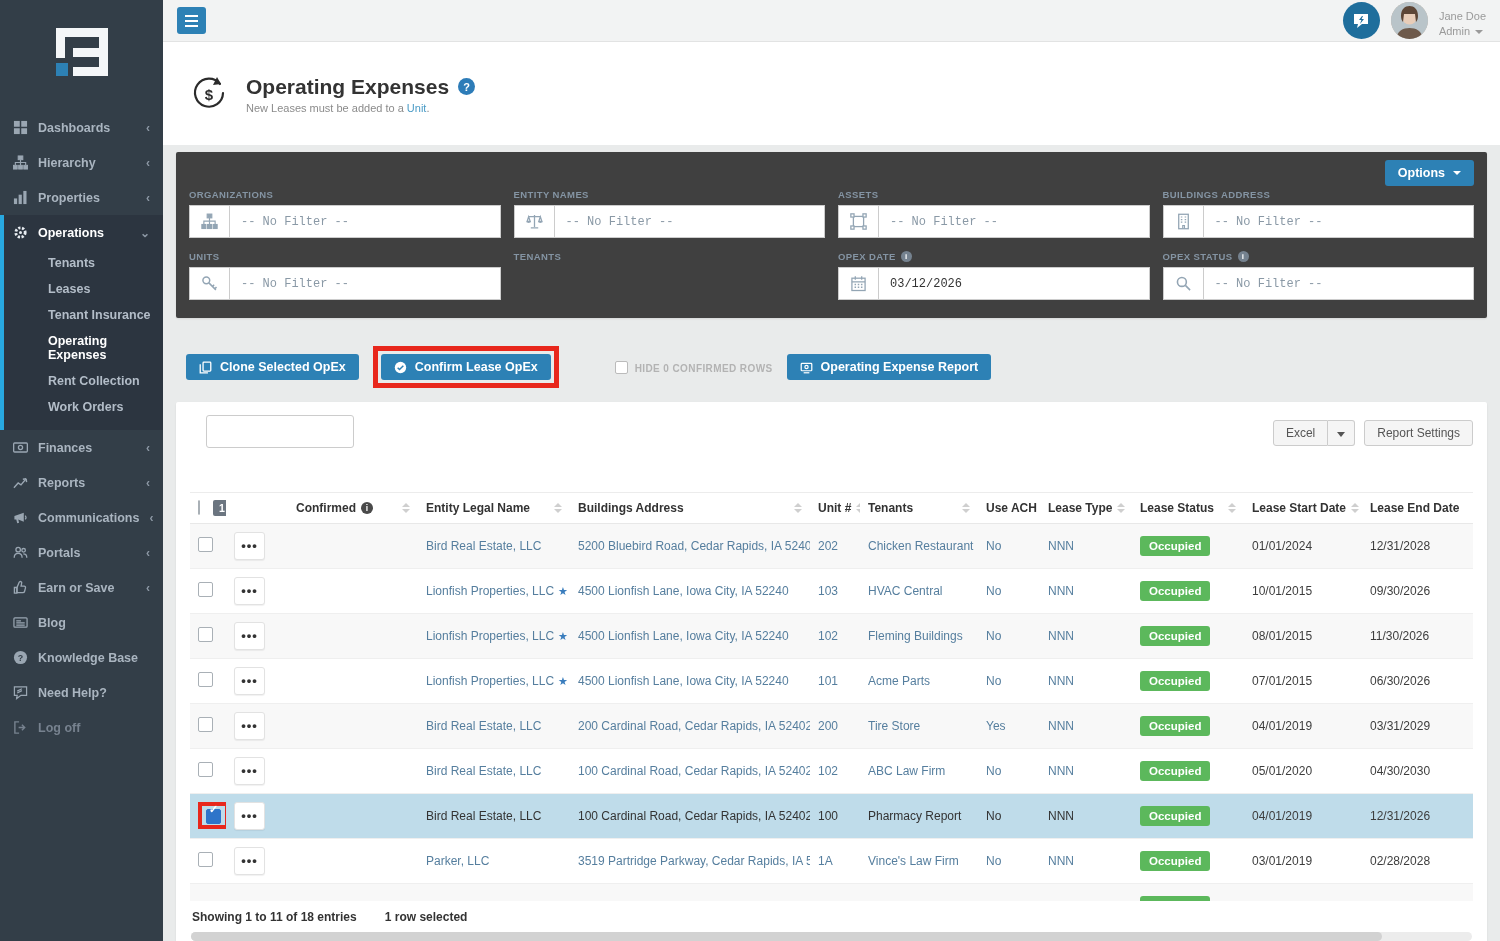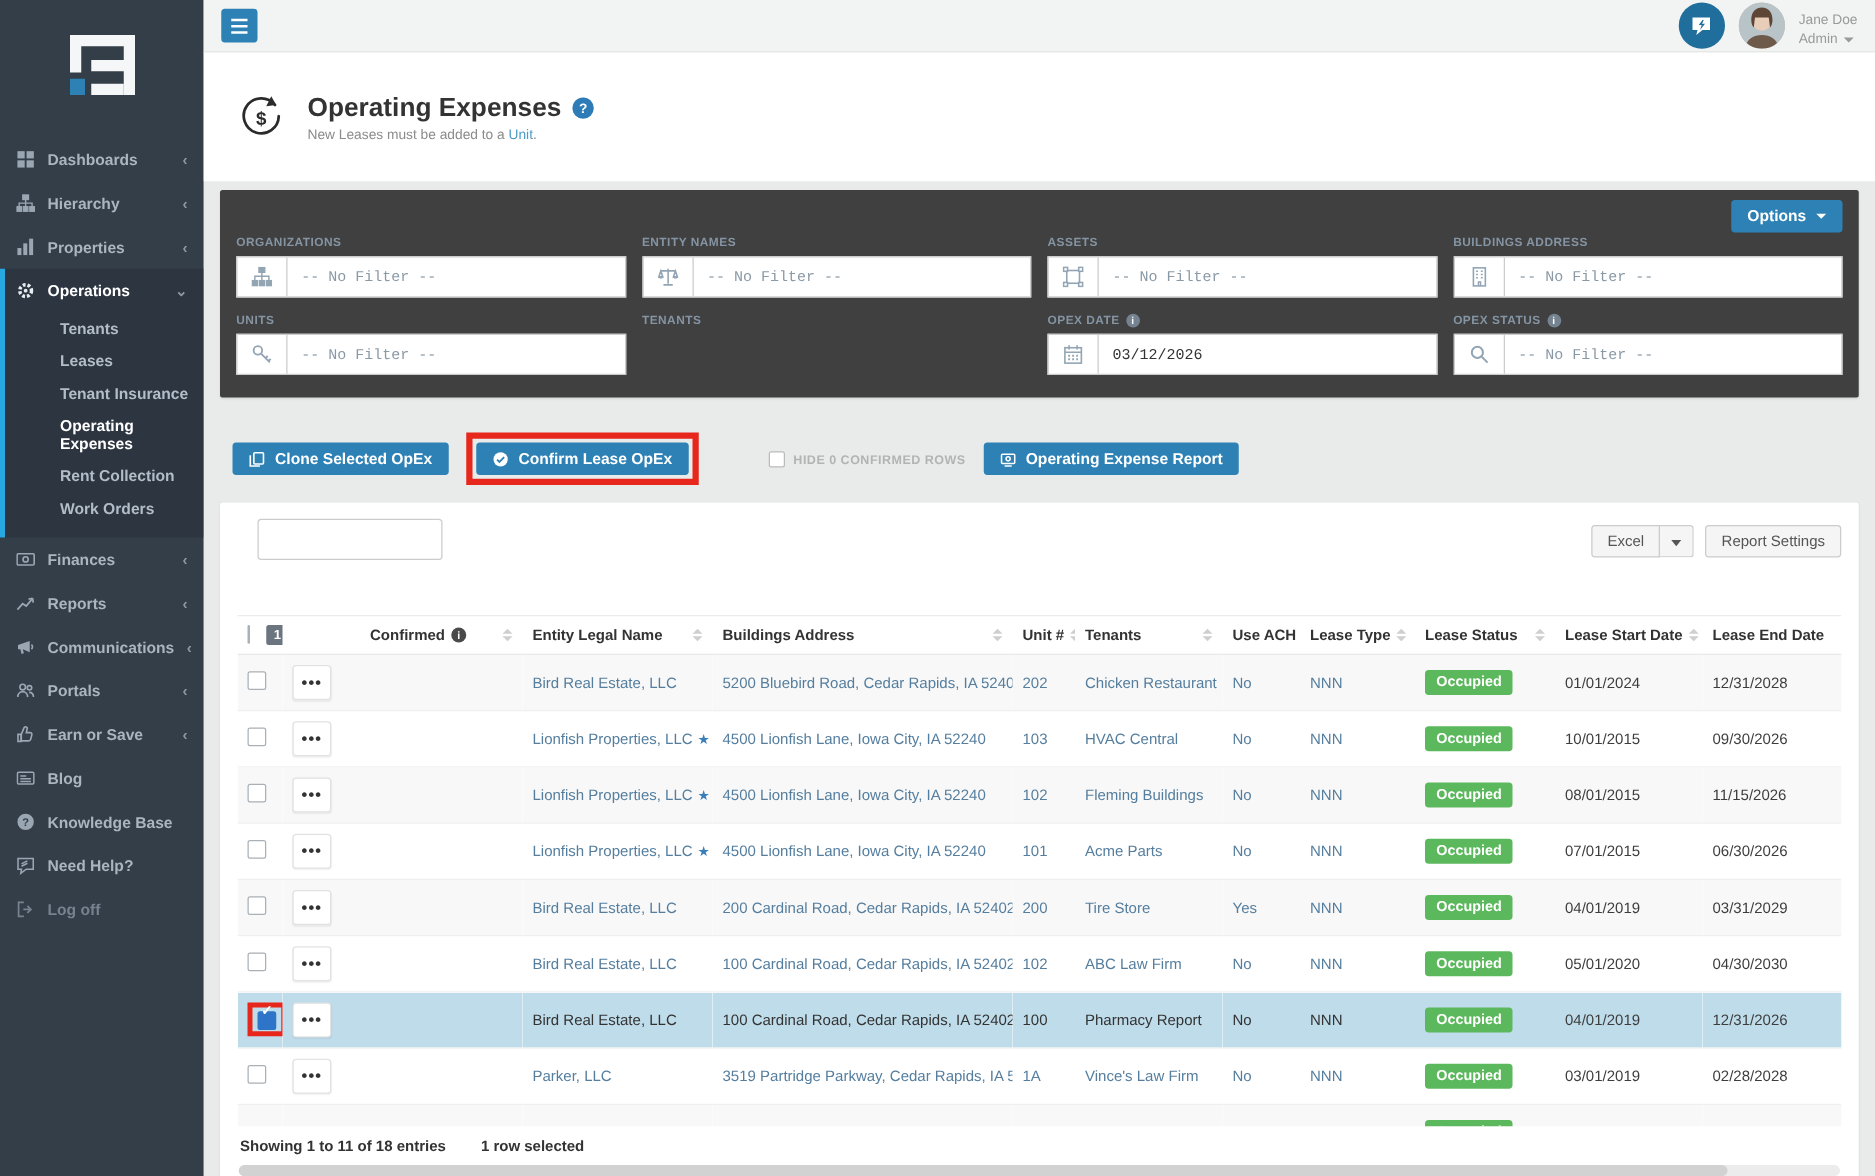--- a/index.html
+++ b/index.html
@@ -648,21 +648,21 @@
                   <td><button class="dots-btn">•••</button></td>
                   <td></td>
                   <td><a class="cell-link">Lionfish Properties, LLC</a><span class="star">★</span></td>
                   <td><a class="cell-link">4500 Lionfish Lane, Iowa City, IA 52240</a></td>
                   <td><a class="cell-link">102</a></td>
                   <td><a class="cell-link">Fleming Buildings</a></td>
                   <td><a class="cell-link">No</a></td>
                   <td><a class="cell-link">NNN</a></td>
                   <td><span class="badge-occ">Occupied</span></td>
                   <td><span class="date-txt">08/01/2015</span></td>
-                  <td><span class="date-txt">11/15/2026</span></td>
+                  <td><span class="date-txt">11/30/2026</span></td>
                 </tr>
                 <tr class="">
                   <td><span class="rowcb"></span></td>
                   <td><button class="dots-btn">•••</button></td>
                   <td></td>
                   <td><a class="cell-link">Lionfish Properties, LLC</a><span class="star">★</span></td>
                   <td><a class="cell-link">4500 Lionfish Lane, Iowa City, IA 52240</a></td>
                   <td><a class="cell-link">101</a></td>
                   <td><a class="cell-link">Acme Parts</a></td>
                   <td><a class="cell-link">No</a></td>

